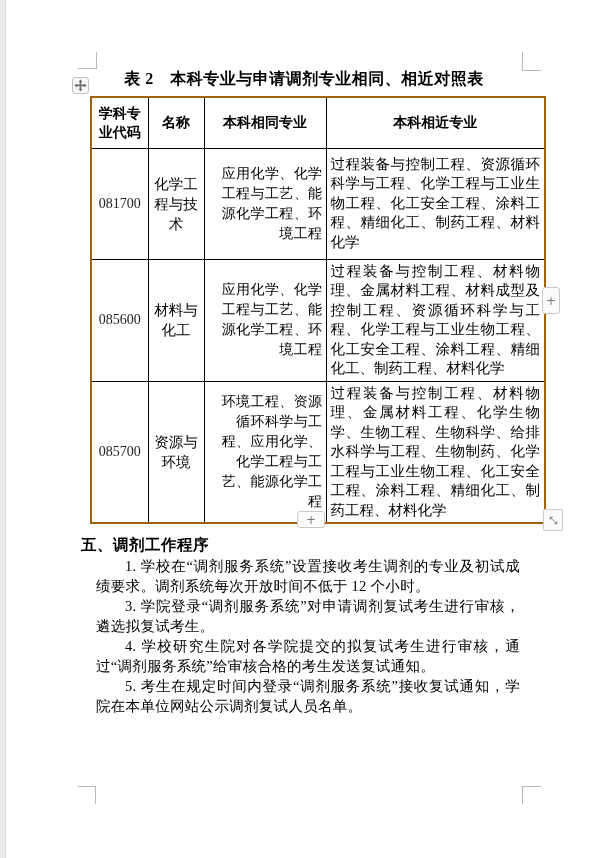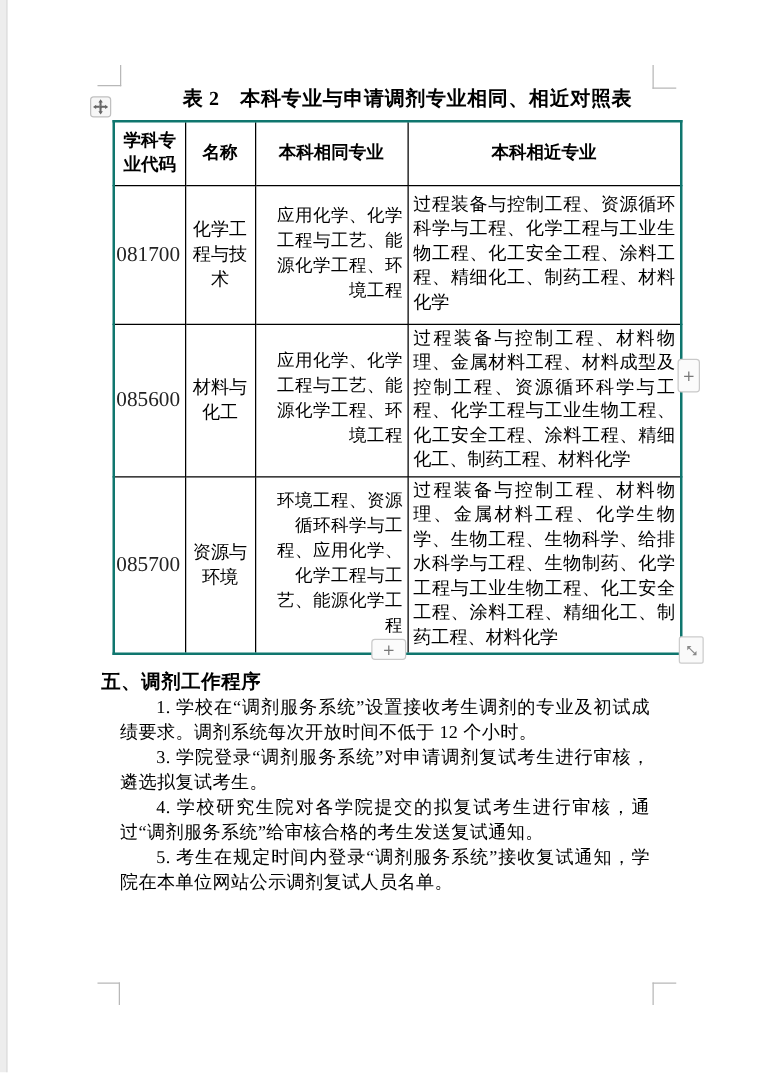--- a/index.html
+++ b/index.html
@@ -24,43 +24,43 @@
   .crop.br{left:522px;top:786px;width:18px;height:17px;
     border-left:1px solid #b8b8b8;border-top:1px solid #b8b8b8;}
 
   .move-handle{
     position:absolute;left:72px;top:77px;width:17px;height:17px;
     border:1px solid #c0c0c0;border-radius:3px;background:#f7f7f7;
     display:flex;align-items:center;justify-content:center;box-sizing:border-box;
     cursor:move;
   }
   .doc-title{
-    position:absolute;left:106px;top:69px;width:440px;height:21px;
+    position:absolute;left:84px;top:69px;width:440px;height:21px;
     text-align:center;font-weight:bold;font-size:16px;letter-spacing:0.5px;
     white-space:nowrap;
   }
   table.cmp{
     position:absolute;left:90px;top:96px;width:454px;
     border-collapse:collapse;table-layout:fixed;
-    border:2px solid #0f766e;
+    border:2px solid #a16207;
   }
   table.cmp th,table.cmp td{
     border:1px solid #000;box-sizing:border-box;
     vertical-align:middle;overflow:hidden;
   }
   table.cmp th{
     font-size:14px;font-weight:bold;text-align:center;
     padding:2px;line-height:19px;
   }
   tr.hr{height:51px;}
   tr.r0{height:111px;}
   tr.r1{height:119px;}
   tr.r2{height:136px;}
   td.code{
-    text-align:left;font-size:17px;color:#222;
+    text-align:center;font-size:14px;color:#222;
     font-family:"Liberation Serif",serif;
   }
   td.name{
     text-align:center;font-size:14.5px;padding:0;line-height:20px;
   }
   td.same{
     font-size:14px;padding:2px 3px;line-height:20px;
     text-align:right;letter-spacing:0.4px;
   }
   td.similar{

